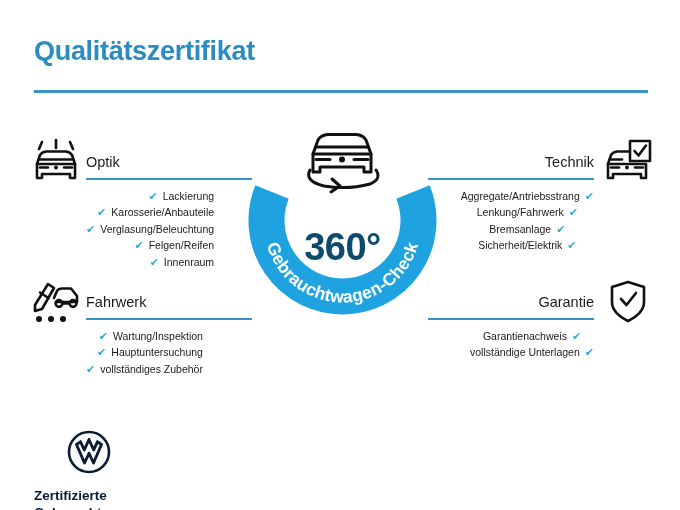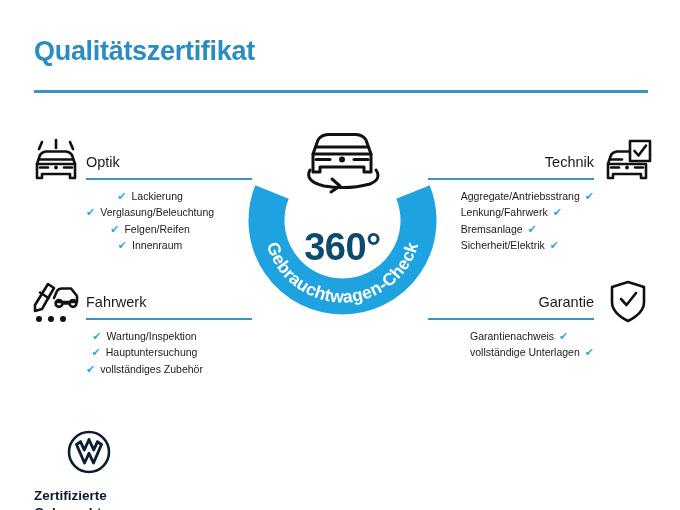--- a/index.html
+++ b/index.html
@@ -27,22 +27,22 @@
 
   .blk-head{position:absolute;top:16px;font-size:14.5px;font-weight:normal;color:#1a1a1a;}
   .blk-left .blk-head{left:86px;}
   .blk-right .blk-head{right:86px;}
 
   .blk-rule{position:absolute;top:40px;height:2px;background:#3a93c4;}
   .blk-left .blk-rule{left:86px;width:166px;}
   .blk-right .blk-rule{right:86px;width:166px;}
 
   .items{position:absolute;top:50px;list-style:none;margin:0;padding:0;}
-  .blk-left .items{left:86px;text-align:center;}
-  .blk-right .items{right:86px;text-align:left;margin-left:28px;}
+  .blk-left .items{left:86px;text-align:right;}
+  .blk-right .items{right:86px;text-align:center;margin-left:28px;}
   .items li{
     font-size:10.5px;line-height:16.4px;color:#1a1a1a;white-space:nowrap;
   }
   .chk{color:#2eaae0;font-weight:bold;font-size:11px;}
   .blk-left .chk{margin-right:5px;}
   .blk-right .chk{margin-left:5px;}
 
   
   .badge{position:absolute;left:240px;top:122px;width:205px;height:205px;}
   .badge svg{display:block;}
@@ -80,20 +80,21 @@
           <line x1="10" y1="29.5" x2="18" y2="29.5"></line>
           <line x1="34" y1="29.5" x2="42" y2="29.5"></line>
         </g>
         <circle cx="26" cy="29.5" r="1.9" fill="#111"></circle>
       </svg>
     </span>
     <div class="blk-head">Optik</div>
     <div class="blk-rule"></div>
     <ul class="items">
       <li><span class="chk">✔</span><span>Lackierung</span></li>
+      <li><span class="chk">✔</span><span>Karosserie/Anbauteile</span></li>
       <li><span class="chk">✔</span><span>Verglasung/Beleuchtung</span></li>
       <li><span class="chk">✔</span><span>Felgen/Reifen</span></li>
       <li><span class="chk">✔</span><span>Innenraum</span></li>
     </ul>
   </div>
 
   <div class="block blk-left" style="left:0;top:278px;width:300px;">
     <span class="icon">
       <svg viewBox="0 0 52 48" width="52" height="48">
         <g fill="none" stroke="#111" stroke-width="2.6" stroke-linejoin="round" stroke-linecap="round">

